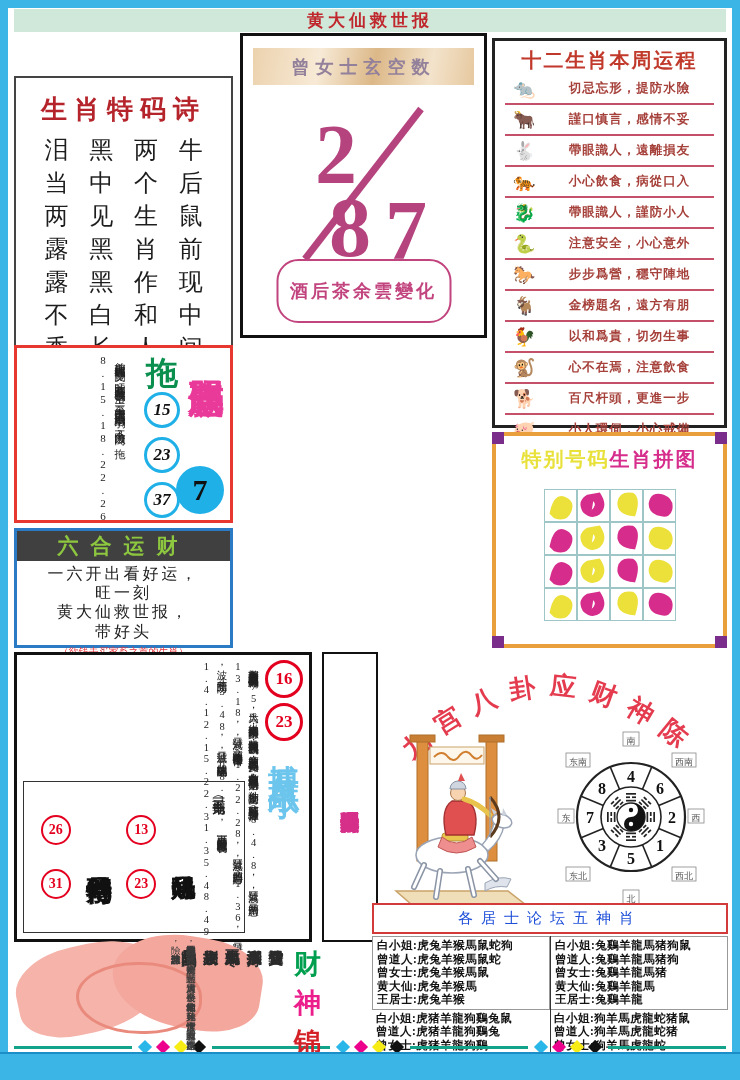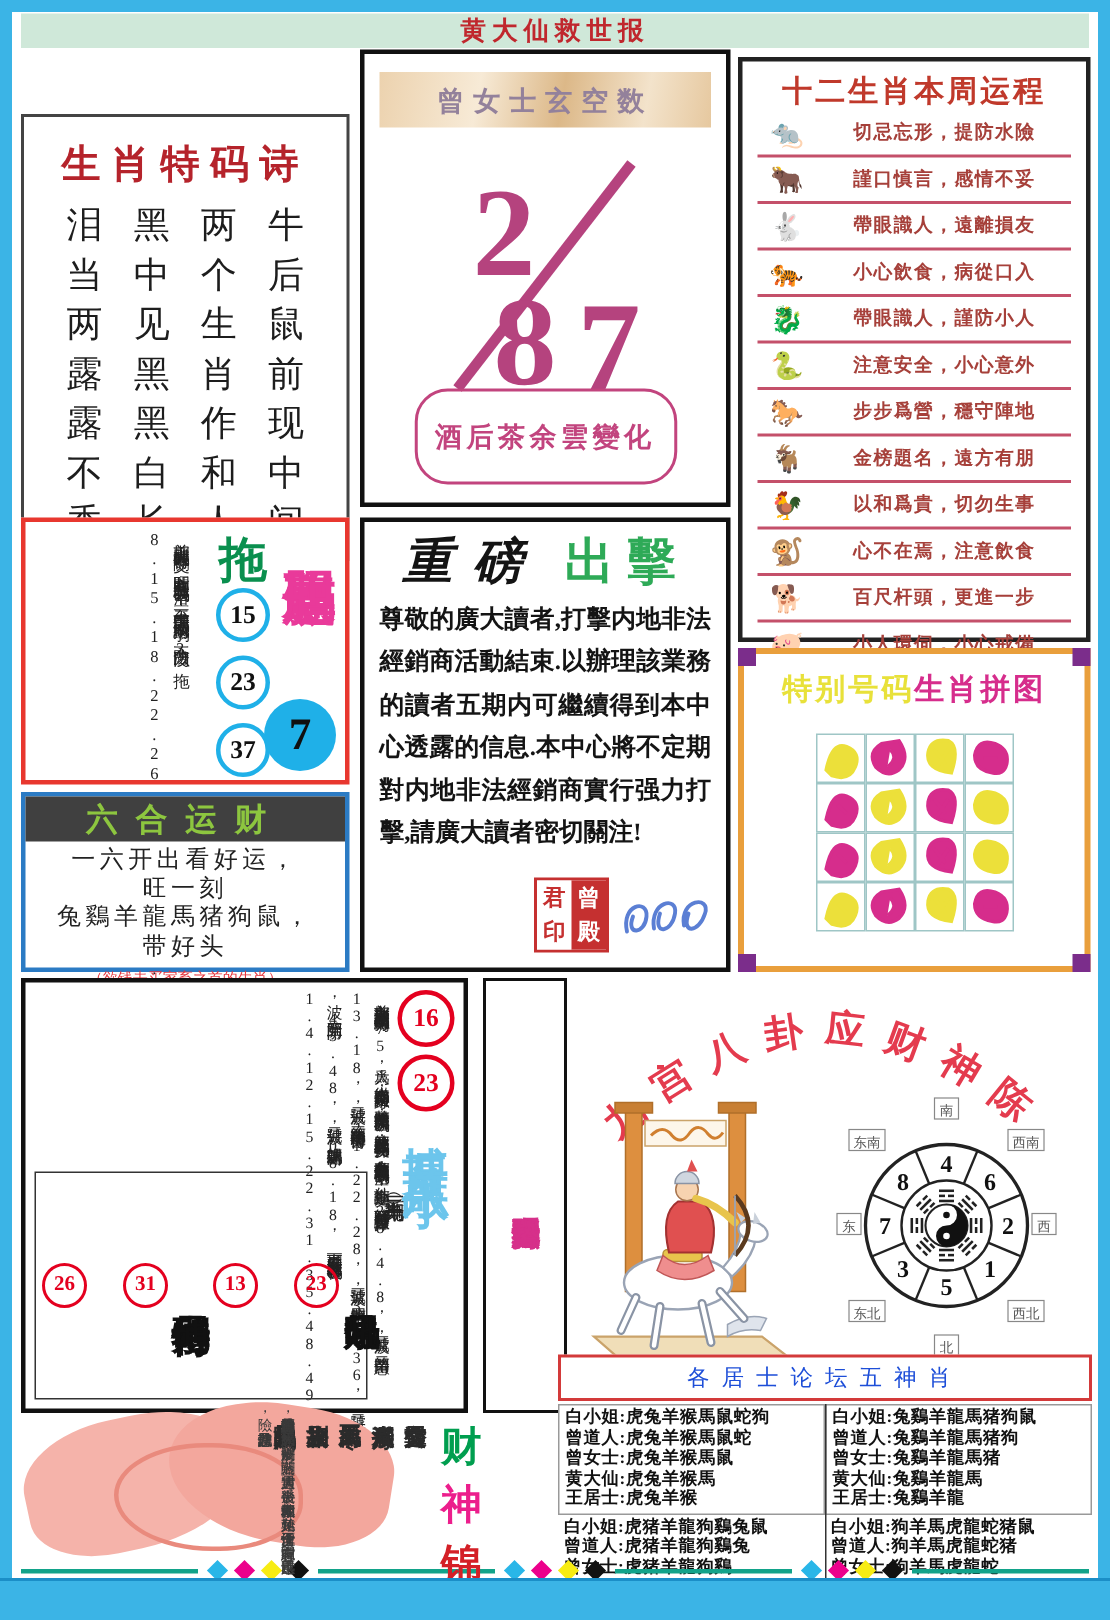--- a/index.html
+++ b/index.html
@@ -29,21 +29,21 @@
   
   #zd-panel{left:492px;top:38px;width:235px;height:390px;border:3px solid #222;}
   #zd-title{color:#c0392b;font-size:20px;font-weight:bold;letter-spacing:2px;text-align:center;margin-top:6px;}
   .zd-row{height:29px;margin:0 10px;border-bottom:2px solid #c4506a;display:flex;align-items:center;}
   .zd-icon{width:40px;font-size:18px;text-align:center;}
   .zd-text{flex:1;text-align:center;font-size:12.5px;font-weight:bold;color:#a6403a;letter-spacing:1px;}
   
   #tuo-panel{left:14px;top:345px;width:219px;height:178px;border:3px solid #e8372f;}
   #tuo-title{position:absolute;right:6px;top:4px;height:168px;color:#e93a9a;font-size:36px;font-weight:bold;line-height:1.05;}
   #tuo-char{position:absolute;right:52px;top:4px;color:#0a8f4e;font-size:32px;font-weight:bold;}
-  #tuo-circles{position:absolute;right:50px;top:44px;display:flex;flex-direction:column;gap:9px;}
+  #tuo-circles{position:absolute;right:50px;top:44px;display:flex;flex-direction:column;gap:9px;font-style:italic;}
   .cyan-circle{width:30px;height:30px;border:3px solid #1fb0e8;border-radius:50%;background:#fff;
                display:flex;align-items:center;justify-content:center;font-size:17px;font-weight:bold;color:#111;}
   #tuo-big{position:absolute;right:6px;bottom:6px;width:48px;height:48px;border-radius:50%;background:#1fb0e8;
            display:flex;align-items:center;justify-content:center;font-size:30px;font-weight:bold;color:#101010;}
   #tuo-body{position:absolute;left:6px;top:6px;bottom:6px;right:102px;font-size:11px;color:#222;line-height:1.55;letter-spacing:1px;}
   
   #lh-panel{left:14px;top:528px;width:219px;height:120px;border:3px solid #2b7bc4;}
   #lh-head{height:30px;background:#404040;display:flex;align-items:center;justify-content:center;}
   #lh-head span{color:#8dc63f;font-size:21px;font-weight:bold;letter-spacing:12px;}
   .lh-line{text-align:center;font-size:16px;color:#222;letter-spacing:3px;line-height:1.2;}
@@ -72,21 +72,21 @@
   #bo-panel{left:14px;top:652px;width:298px;height:290px;border:3px solid #111;}
   #bo-circles{position:absolute;right:6px;top:5px;display:flex;flex-direction:column;gap:5px;}
   .red-circle{width:32px;height:32px;border:3px solid #e4001f;border-radius:50%;
               display:flex;align-items:center;justify-content:center;color:#e4001f;font-size:17px;font-weight:bold;}
   #bo-head{position:absolute;right:5px;top:84px;color:#6cc5ec;font-size:31px;font-weight:bold;letter-spacing:6px;}
   #bo-body{position:absolute;right:48px;top:6px;height:276px;width:162px;font-size:10.5px;color:#222;line-height:1.5;letter-spacing:0.5px;}
   #bo-box{position:absolute;left:6px;bottom:6px;width:212px;height:142px;border:1.5px solid #333;
           display:flex;flex-direction:row-reverse;align-items:center;justify-content:space-evenly;padding:4px;}
   #bo-issue{font-size:13px;color:#222;height:132px;}
   .bo-label-big{font-size:24px;font-weight:bold;color:#111;line-height:1.15;}
-  .bo-cc{display:flex;flex-direction:row;gap:24px;}
+  .bo-cc{display:flex;flex-direction:column;gap:24px;}
   .red-circle.sm{width:26px;height:26px;font-size:14px;border-width:2.5px;}
   
   #cw-panel{left:322px;top:652px;width:56px;height:290px;border:2.5px solid #111;display:flex;align-items:center;justify-content:center;}
   #cw-panel span{color:#d6308a;font-size:19px;font-weight:bold;line-height:1.12;}
   
   #jinnang{position:absolute;left:294px;top:946px;display:flex;flex-direction:column;gap:3px;z-index:5;}
   #jinnang span{font-size:27px;font-weight:900;}
   
   #jg-title{position:absolute;left:378px;top:648px;}
   #horse{position:absolute;left:390px;top:733px;}
@@ -254,42 +254,26 @@
     <div id="tuo-body" class="v">前期大號碼旺得交關，旺開有路五門號碼落空，至于中大門號碼成績一向不弱，不防以冷門3拖8.15.18.22.26.31.35.44.47.48.</div>
   </div>
 
   <div class="panel" id="lh-panel">
     <div id="lh-head">
       <span>六合运财</span>
     </div>
     <div id="lh-lines" style="margin-top:3px;">
         <div class="lh-line">一六开出看好运，</div>
         <div class="lh-line">旺一刻</div>
-        <div class="lh-line">兔鷄羊龍馬猪狗鼠，</div>
+        <div class="lh-line">黄大仙救世报，</div>
         <div class="lh-line">带好头</div>
       </div>
     <div id="lh-note">（欲钱去买家畜之首的生肖）</div>
   </div>
 
-  <div class="panel" id="zb-panel">
-    <div id="zb-title">
-      <span class="black">重磅</span>
-      <span class="green">出擊</span>
-    </div>
-    <div id="zb-body">尊敬的廣大讀者,打擊内地非法經銷商活動結束.以辦理該業務的讀者五期内可繼續得到本中心透露的信息.本中心將不定期對内地非法經銷商實行强力打擊,請廣大讀者密切關注!</div>
-    <div id="zb-seal">
-        <div class="w">君</div>
-        <div class="r">曾</div>
-        <div class="w">印</div>
-        <div class="r">殿</div>
-      </div>
-    <svg id="zb-sig" width="66" height="40" viewBox="0 0 66 40">
-      <path d="M6,30 C2,12 20,8 19,20 C18,32 5,33 10,20 M24,28 C21,10 40,6 38,18 C36,31 23,33 28,18 M44,26 C41,8 62,6 58,18 C54,31 42,32 47,18" stroke="#5b7fd4" stroke-width="2.6" fill="none" stroke-linecap="round"></path>
-    </svg>
-  </div>
 
   <div class="panel" id="pt-panel">
     <div class="pt-corner" style="left:-4px;top:-4px;"></div>
     <div class="pt-corner" style="right:-4px;top:-4px;"></div>
     <div class="pt-corner" style="left:-4px;bottom:-4px;"></div>
     <div class="pt-corner" style="right:-4px;bottom:-4px;"></div>
     <div id="pt-title">
       <span class="y">特别号码</span><span class="m">生肖拼图</span>
     </div>
     <div id="pt-grid">

